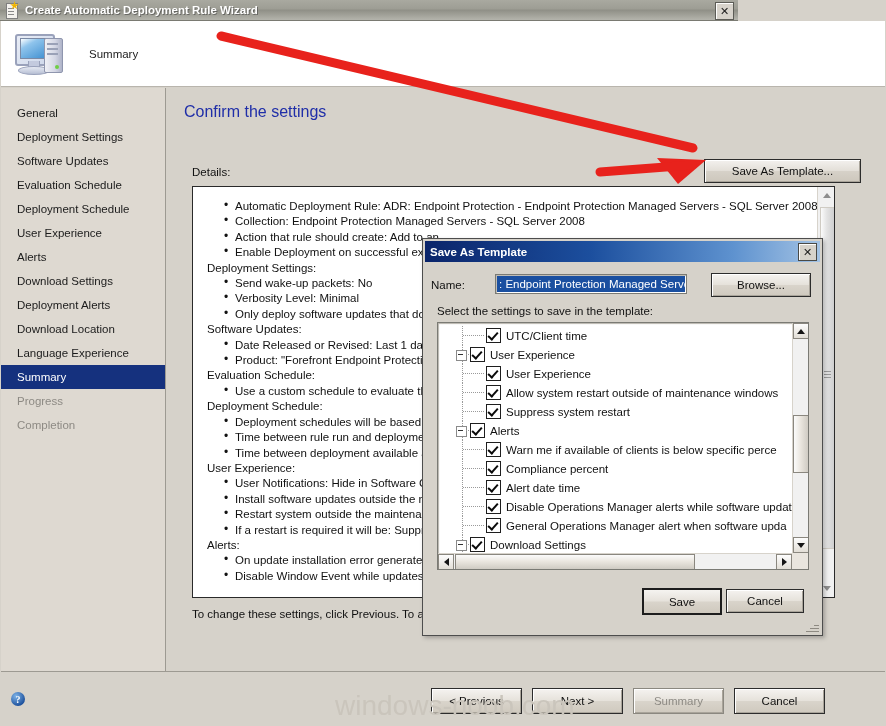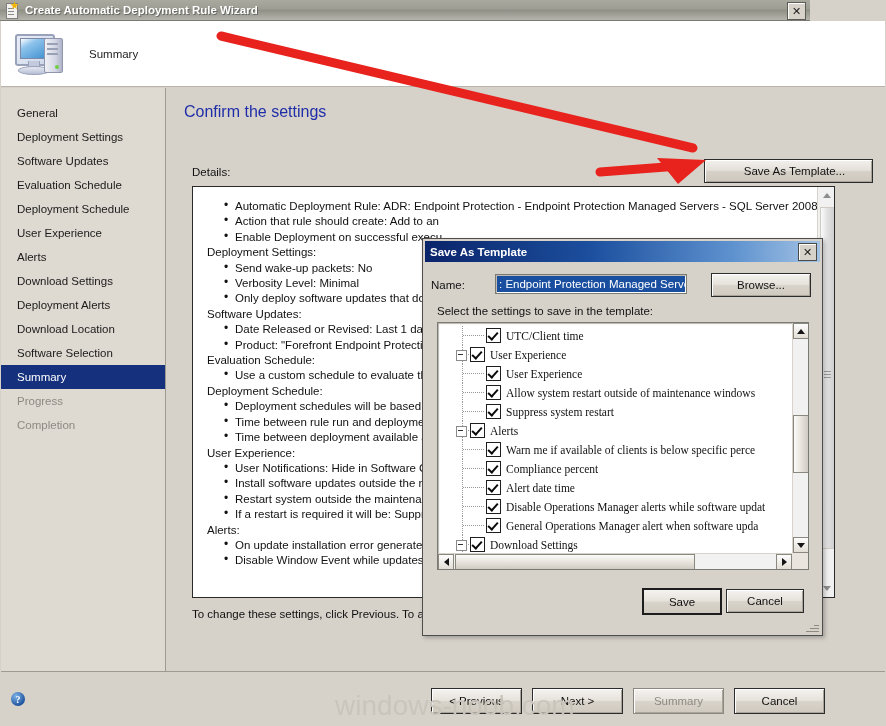--- a/index.html
+++ b/index.html
@@ -12,21 +12,21 @@
   }
   #root {
     position: relative;
     width: 886px; height: 726px;
     background: #d6d2ca;
     overflow: hidden;
   }
 
   
   .titlebar {
-    position: absolute; left: 0; top: 0; width: 810px; height: 21px;
+    position: absolute; left: 0; top: 0; width: 738px; height: 21px;
     background: linear-gradient(to bottom, #a9a9a0 0%, #9d9d94 45%, #8f8f86 50%, #b4b4ac 100%);
     border-bottom: 1px solid #7a7a72;
     display: flex; align-items: center;
     box-sizing: border-box;
   }
   .titlebar-icon {
     width: 16px; height: 16px; margin-left: 4px; margin-right: 5px;
     position: relative; flex: 0 0 auto;
   }
   .titlebar-icon .doc {
@@ -134,21 +134,20 @@
     font-size: 11.5px; color: #111;
   }
   .save-template-btn {
     position: absolute; left: 537px; top: 71px; width: 155px; height: 22px;
     background: linear-gradient(to bottom,#f3f1ee 0%,#e3dfd8 48%,#d6d1c8 52%,#cdc7bc 100%);
     border: 1px solid #2c2c2c;
     font-size: 11.5px; color: #111;
     display: flex; align-items: center; justify-content: center;
     box-shadow: inset 1px 1px 0 #ffffff, inset -1px -1px 0 #a9a49a;
     cursor: pointer;
-    padding-left: 12px;
   }
   .details-box {
     position: absolute; left: 25px; top: 98px; width: 643px; height: 412px;
     background: #ffffff;
     border: 1px solid #2a2a2a;
     box-sizing: border-box;
     overflow: hidden;
   }
   .details-inner {
     position: absolute; left: 0; top: 0; right: 17px; bottom: 0;
@@ -286,21 +285,20 @@
   }
   .tree-inner {
     position: absolute; left: 0; top: 0; right: 16px; bottom: 16px;
     overflow: hidden; padding-top: 3px;
     box-sizing: border-box;
   }
   .tree-row {
     position: relative; height: 19px; display: flex; align-items: center;
     font-size: 11.5px; color: #111; white-space: nowrap;
     cursor: default;
-    font-family: Liberation Serif, serif;
   }
   .tree-row .guide {
     position: absolute; left: 24px; top: 0; width: 1px; height: 19px;
     background: repeating-linear-gradient(to bottom,#9a9a9a 0 1px,transparent 1px 2px);
   }
   .expander {
     position: absolute; left: 18px; top: 5px; width: 9px; height: 9px;
     border: 1px solid #8a8a8a; background: #ffffff;
     display: flex; align-items: center; justify-content: center;
     font-size: 9px; line-height: 1; color: #333;
@@ -432,35 +430,36 @@
       <div class="nav-item">General</div>
       <div class="nav-item">Deployment Settings</div>
       <div class="nav-item">Software Updates</div>
       <div class="nav-item">Evaluation Schedule</div>
       <div class="nav-item">Deployment Schedule</div>
       <div class="nav-item">User Experience</div>
       <div class="nav-item">Alerts</div>
       <div class="nav-item">Download Settings</div>
       <div class="nav-item">Deployment Alerts</div>
       <div class="nav-item">Download Location</div>
-      <div class="nav-item">Software Selection</div>
+      <div class="nav-item">Language Experience</div>
       <div class="nav-item selected">Summary</div>
       <div class="nav-item disabled">Progress</div>
       <div class="nav-item disabled">Completion</div>
     </div>
 
   <div class="content">
     <div class="page-heading">Confirm the settings</div>
     <div class="details-label">Details:</div>
 
     <div class="save-template-btn">Save As Template...</div>
 
     <div class="details-box">
       <div class="details-inner" id="details">
           <div class="itm">Automatic Deployment Rule: ADR: Endpoint Protection - Endpoint Protection Managed Servers - SQL Server 2008</div>
+          <div class="itm">Collection: Endpoint Protection Managed Servers - SQL Server 2008</div>
           <div class="itm">Action that rule should create: Add to an</div>
           <div class="itm">Enable Deployment on successful execu</div>
           <div class="grp">Deployment Settings:</div>
           <div class="itm">Send wake-up packets: No</div>
           <div class="itm">Verbosity Level: Minimal</div>
           <div class="itm">Only deploy software updates that do no</div>
           <div class="grp">Software Updates:</div>
           <div class="itm">Date Released or Revised: Last 1 day</div>
           <div class="itm">Product: "Forefront Endpoint Protection</div>
           <div class="grp">Evaluation Schedule:</div>

